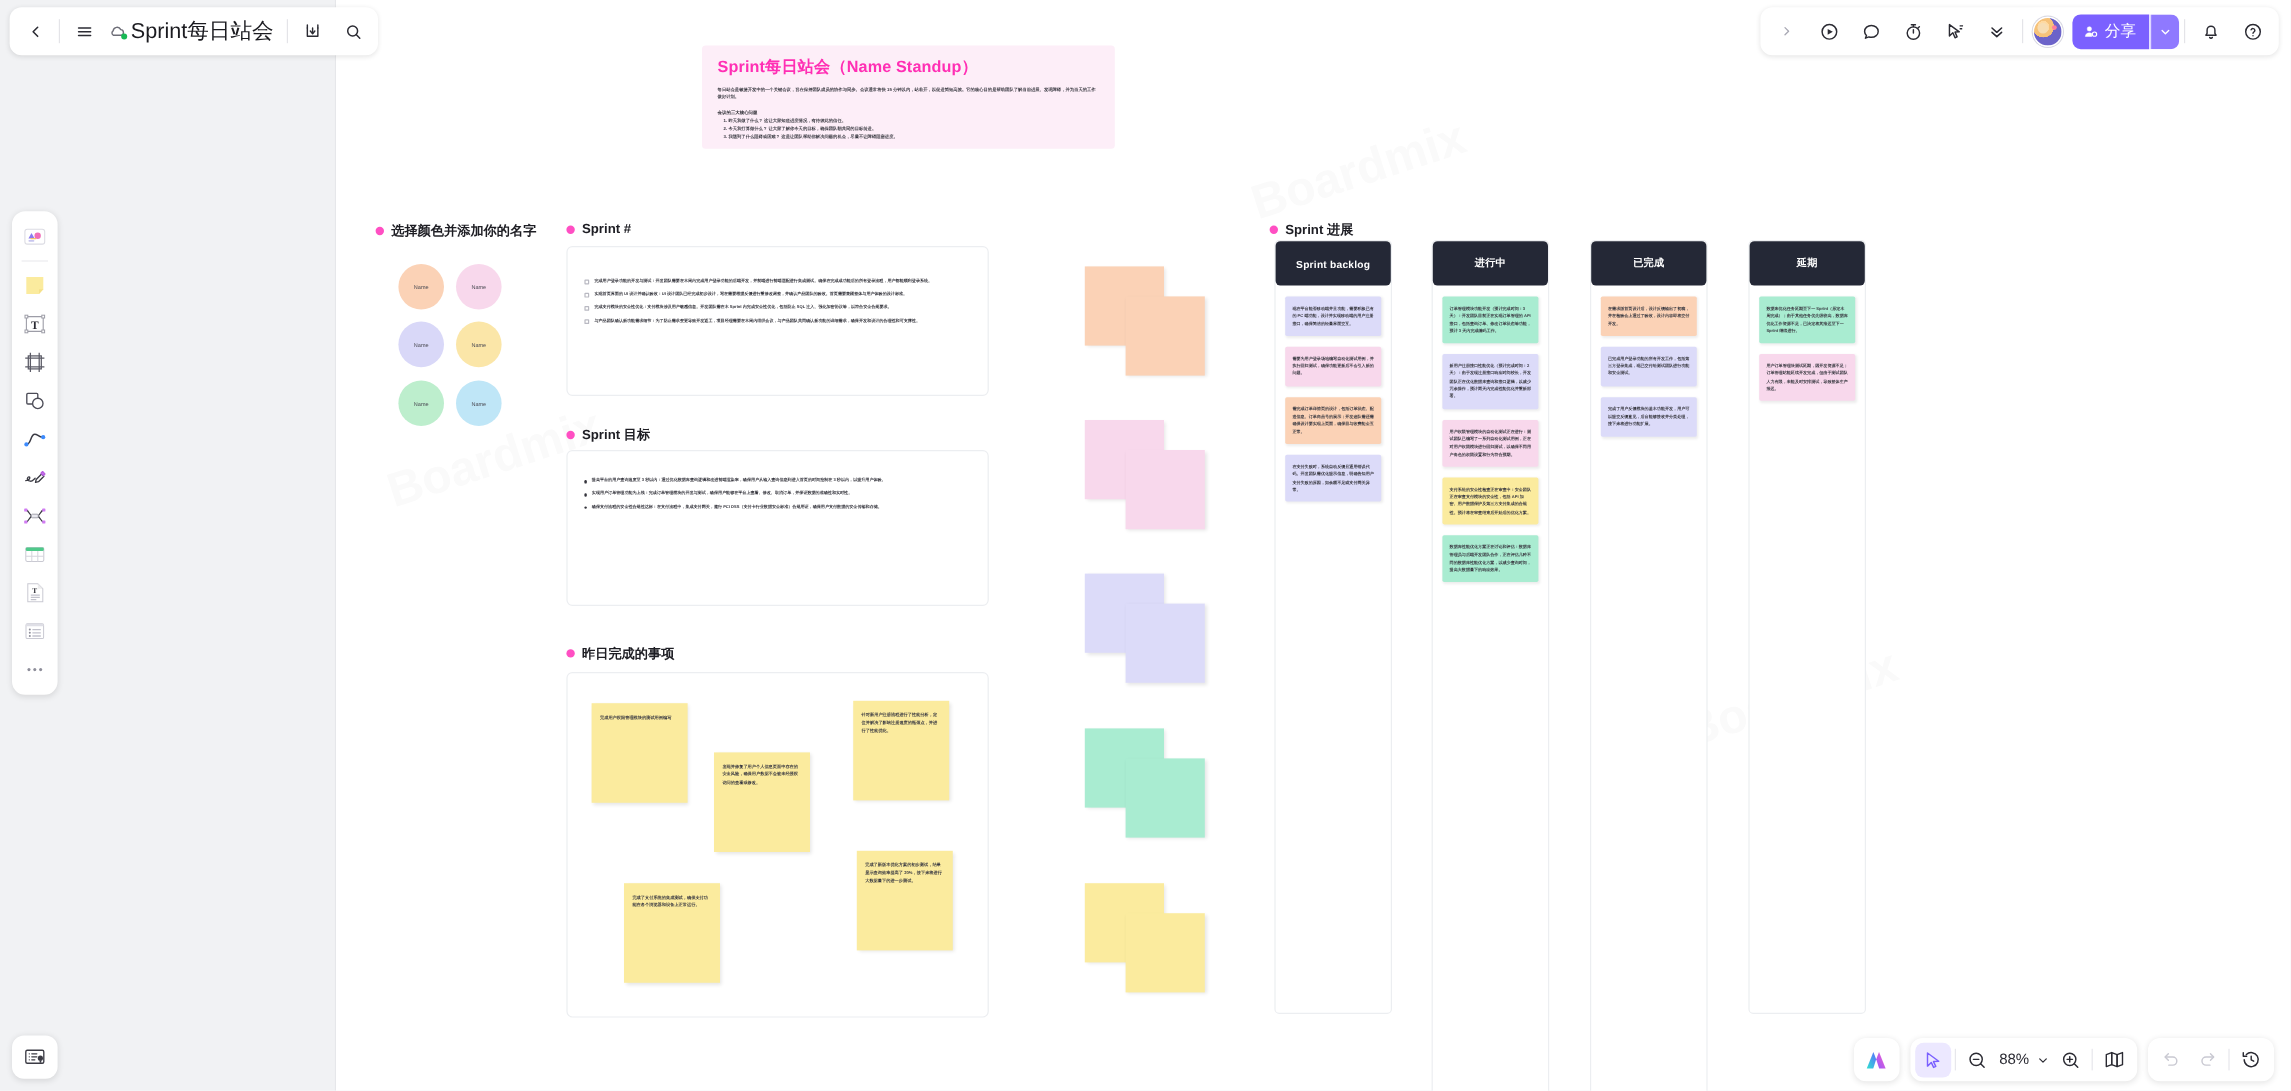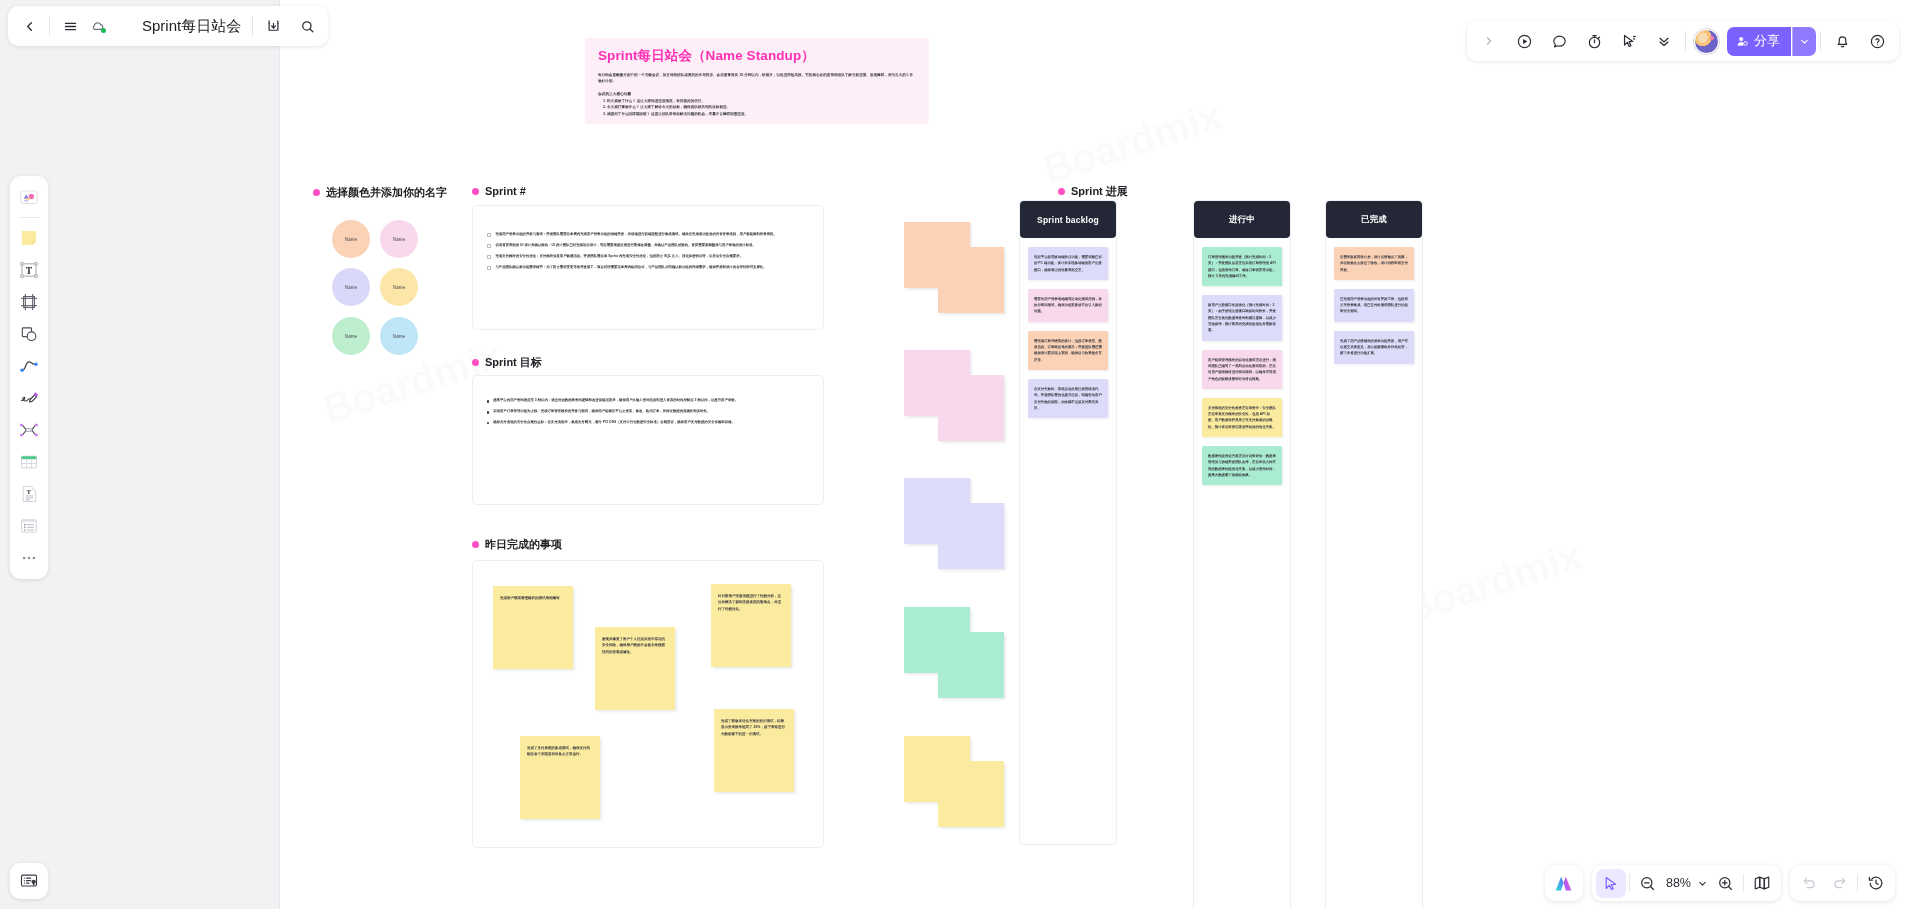--- a/index.html
+++ b/index.html
@@ -18,27 +18,27 @@
   .wm { position:absolute; color:#fafafa; font-size:40px; font-weight:700; transform:rotate(-18deg); user-select:none; }
 
   
   .topbar-left {
     position:absolute; left:8px; top:6px; height:40px;
     background:#fff; border-radius:10px; display:flex; align-items:center;
     box-shadow:0 1px 4px rgba(0,0,0,.10); padding:0 4px; z-index:40;
   }
   .tb-btn { width:34px; height:34px; display:flex; align-items:center; justify-content:center; border-radius:7px; cursor:pointer; }
   .tb-sep { width:1px; height:20px; background:#e4e4e8; margin:0 3px; }
-  .doc-title { font-size:15px; color:#1b1b20; padding:0 8px 0 2px; white-space:nowrap; cursor:pointer;margin-left:33px; }
+  .doc-title { font-size:18px; color:#1b1b20; padding:0 8px 0 2px; white-space:nowrap; cursor:pointer; }
   .cloud-wrap { position:relative; width:20px; height:20px; display:flex; align-items:center; justify-content:center; }
   .cloud-dot { position:absolute; right:1px; bottom:3px; width:5px; height:5px; border-radius:50%; background:#19b955; }
 
   
   .topbar-right {
-    position:absolute; right:10px; top:21px; height:40px;
+    position:absolute; right:10px; top:6px; height:40px;
     background:#fff; border-radius:10px; display:flex; align-items:center;
     box-shadow:0 1px 4px rgba(0,0,0,.10); padding:0 5px; z-index:40; gap:1px;
   }
   .avatar {
     width:25px; height:25px; border-radius:50%; margin:0 7px 0 4px;
     background:radial-gradient(circle at 34% 32%, #ffd9a0 0 22%, #f6c27a 23% 40%, #6c63c9 41% 100%);
     border:1.5px solid #fff; box-shadow:0 0 0 1px #d9d9e3; cursor:pointer; position:relative; overflow:hidden;
   }
   .avatar:after{ content:''; position:absolute; left:3px; top:4px; width:9px; height:9px; border-radius:50%; background:#f7ddb4; }
   .avatar:before{ content:''; position:absolute; right:4px; top:6px; width:4px;height:4px;border-radius:50%;background:#ff7b9c; }
@@ -228,21 +228,21 @@
   <div class="note" style="left:624px; top:607px; width:66px; height:66px; background:#a9ecd1;"></div>
   <div class="note" style="left:658px; top:632px; width:66px; height:66px; background:#a9ecd1;"></div>
   <div class="note" style="left:624px; top:736px; width:66px; height:66px; background:#fbeb9e;"></div>
   <div class="note" style="left:658px; top:761px; width:66px; height:66px; background:#fbeb9e;"></div>
 
   <div style="position:absolute; left:778px; top:184px;" class="sec-title">
     <span class="sec-dot"></span>
     <span>Sprint 进展</span>
   </div>
 
-  <div class="kcol" style="left:739px; height:645px;">
+  <div class="kcol" style="left:782px; height:645px;">
     <div class="khead">Sprint backlog</div>
     <div class="kbody">
       <div class="kcard" style="background:#dcdbf9;">现在平台能否移动端并且功能，需要积极已有的 PC 端功能，设计并实现移动端的用户注册接口，确保简洁的轻量界面交互。</div>
       <div class="kcard" style="background:#f8d8ec;">需要为用户登录场地编写自动化测试用例，并执行回归测试，确保功能更新后不会引入新的问题。</div>
       <div class="kcard" style="background:#fbd2b6;">需完成订单详情页的设计，包括订单状态、配送信息、订单商品号的展示；开发迹队需还需确保设计要实现上页面，确保目与收费能全互正常。</div>
       <div class="kcard" style="background:#dcdbf9;">在支付失败时，系统自动反馈且通用错误代码。开发团队需优化提示信息，明确告知用户支付失败的原因，如余额不足或支付网关异常。</div>
     </div>
   </div>
 
   <div class="kcol" style="left:913px; height:829px;">
@@ -258,20 +258,27 @@
 
   <div class="kcol" style="left:1045px; height:789px;">
     <div class="khead">已完成</div>
     <div class="kbody">
       <div class="kcard" style="background:#fbd2b6;">在需求版首页设计后，设计反馈输出了初稿，并在检验会上通过了验收，设计内容即将交付开发。</div>
       <div class="kcard" style="background:#dcdbf9;">已完成用户登录功能的所有开发工作，包括第三方登录集成，现已交付给测试团队进行功能和安全测试。</div>
       <div class="kcard" style="background:#dcdbf9;">完成了用户反馈模块的基本功能开发，用户可以提交反馈意见，后台能够接收并分类处理，接下来将进行功能扩展。</div>
     </div>
   </div>
 
+  <div class="kcol" style="left:1177px; height:645px;">
+    <div class="khead">延期</div>
+    <div class="kbody">
+      <div class="kcard" style="background:#a9ecd1;">数据库优化任务延期至下一 Sprint（原定本周完成）；由于其他任务优先级较高，数据库优化工作资源不足，已决定将其推迟至下一 Sprint 继续进行。</div>
+      <div class="kcard" style="background:#f8d8ec;">用户订单管理块测试延期，因开发资源不足；订单管理站能延续开发完成，但由于测试团队人力有限，未能及时安排测试，导致整体生产推迟。</div>
+    </div>
+  </div>
 </div>
 
 <div class="topbar-left">
   <div class="tb-btn">
     <svg width="15" height="15" viewBox="0 0 24 24" fill="none" stroke="#2b2b33" stroke-width="2.1" stroke-linecap="round" stroke-linejoin="round">
         <polyline points="15 18 9 12 15 6"></polyline>
       </svg>
   </div>
   <div class="tb-sep"></div>
   <div class="tb-btn">

